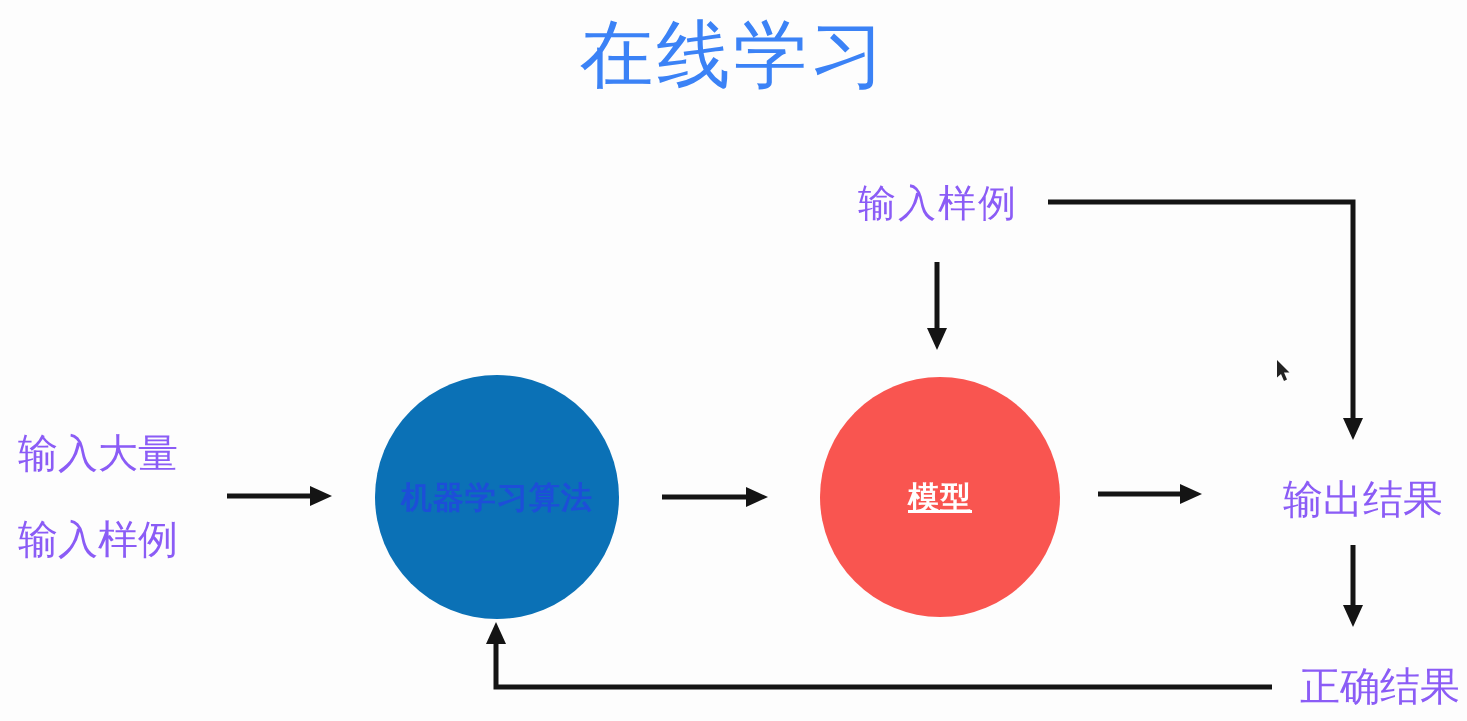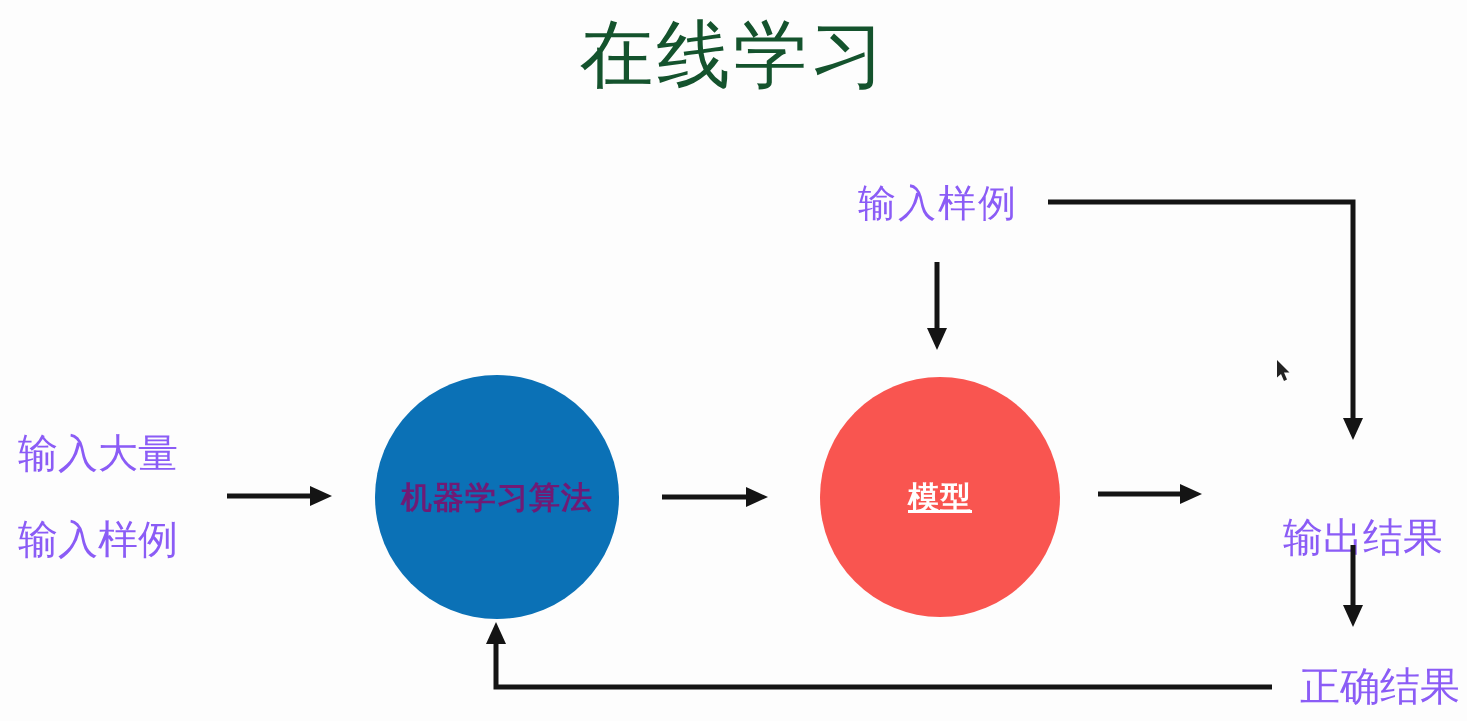--- a/index.html
+++ b/index.html
@@ -26,21 +26,21 @@
   .label {
     position: absolute;
     color: #8b5cf6;
     line-height: 1;
     white-space: nowrap;
     font-weight: 500;
   }
   .label-input-sample   { left: 858px;  top: 184px; font-size: 38px; letter-spacing: 2px; }
   .label-input-line1    { left: 18px;   top: 433px; font-size: 40px; }
   .label-input-line2    { left: 18px;   top: 519px; font-size: 40px; }
-  .label-output-result  { left: 1283px; top: 479px; font-size: 40px; margin-top: 38px; }
+  .label-output-result  { left: 1283px; top: 479px; font-size: 40px; }
   .label-correct-result { left: 1300px; top: 666px; font-size: 40px; }
   .node-label {
     position: absolute;
     display: flex;
     align-items: center;
     justify-content: center;
     font-weight: 600;
     line-height: 1;
     z-index: 2;
     letter-spacing: 1px;
@@ -52,21 +52,21 @@
     left: 0; top: 0;
     width: 1467px; height: 721px;
     z-index: 1;
   }
 </style>
 </head>
 <body>
 
 <div class="stage" style="background: rgb(253, 253, 253);">
 
-  <div class="page-title" style="color: #14532d;">在线学习</div>
+  <div class="page-title" style="color: #3b82f6;">在线学习</div>
 
   <svg class="diagram-layer" viewBox="0 0 1467 721" xmlns="http://www.w3.org/2000/svg">
 
     <circle cx="497" cy="497" r="122" fill="#0b71b6"></circle>
     <circle cx="940" cy="497" r="120" fill="#f95550"></circle>
 
     <line x1="227" y1="496" x2="312" y2="496" stroke-width="5" stroke="#141414"></line>
     <polygon points="332,496 310,486 310,506" fill="#141414"></polygon>
 
     <line x1="662" y1="497" x2="748" y2="497" stroke-width="5" stroke="#141414"></line>
@@ -92,16 +92,16 @@
 
   <div class="label label-input-sample">输入样例</div>
 
   <div class="label label-input-line1">输入大量</div>
   <div class="label label-input-line2">输入样例</div>
 
   <div class="label label-output-result">输出结果</div>
 
   <div class="label label-correct-result">正确结果</div>
 
-  <div class="node-label node-label-algorithm" style="color: #701a75;">机器学习算法</div>
+  <div class="node-label node-label-algorithm" style="color: #1d4ed8;">机器学习算法</div>
   <div class="node-label node-label-model" style="color: rgb(255, 255, 255); text-decoration: underline;">模型</div>
 
 </div>
 
 </body></html>

